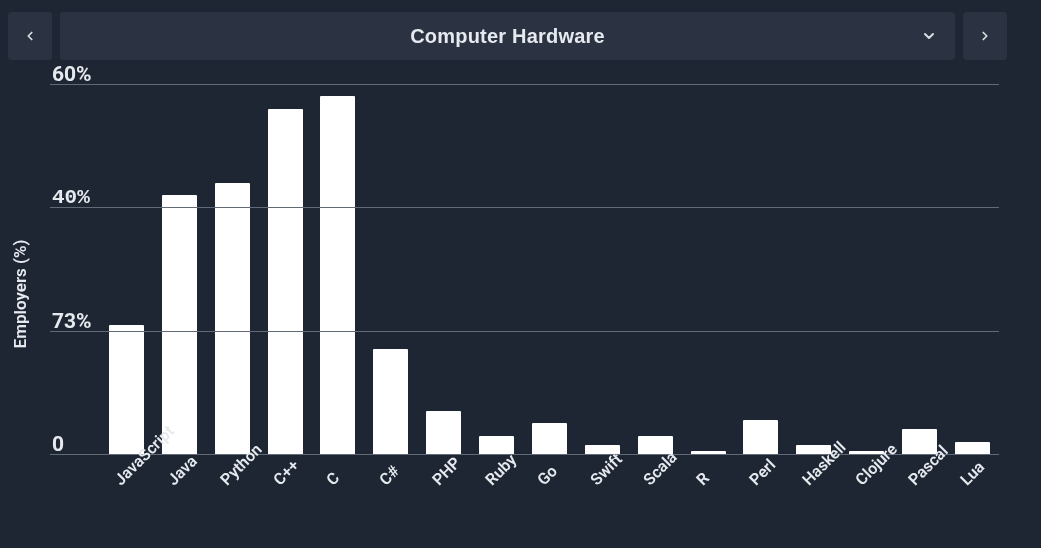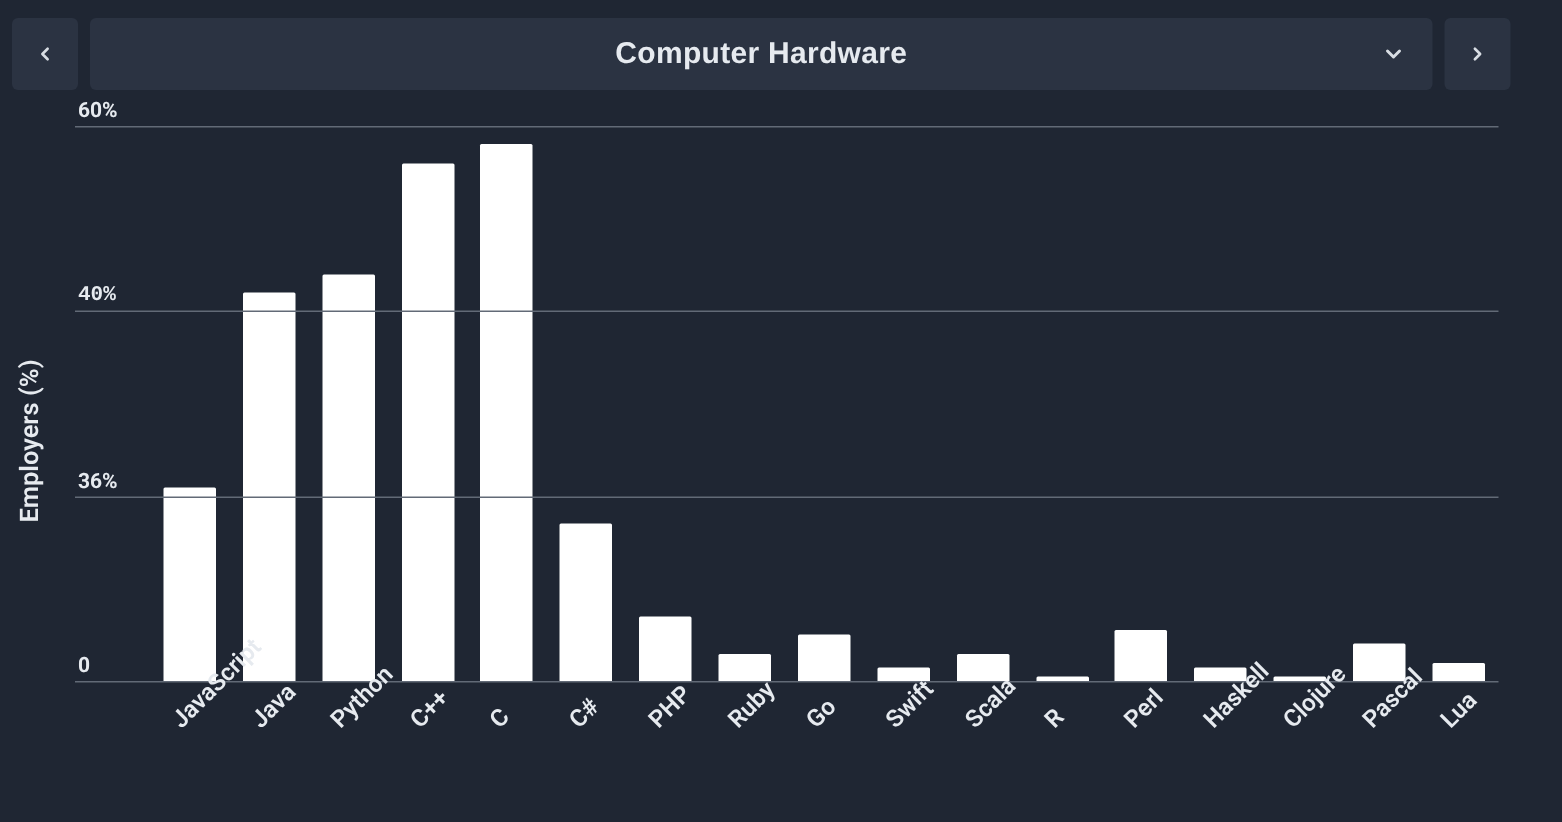--- a/index.html
+++ b/index.html
@@ -84,21 +84,21 @@
   .grid-line {
     position: absolute;
     left: 0;
     right: 0;
     height: 1px;
     background: #626a77;
   }
   .tick-label {
     position: absolute;
     left: 2px;
-    font-size: 14px;
+    font-size: 21px;
     font-weight: 700;
     color: #e6eaef;
     transform: translateY(-50%);
   }
   .bars {
     position: absolute;
     left: 50px;
     right: 0;
     bottom: 0;
     top: 0;
@@ -227,21 +227,21 @@
           <div class="bar-slot">
             <div class="bar" title="Pascal: 4%" style="height: 24.6667px;"></div>
           </div>
           <div class="bar-slot">
             <div class="bar" title="Lua: 2%" style="height: 12.3333px;"></div>
           </div>
         </div>
     <div class="grid-line" style="top: 370px;"></div>
         <div class="tick-label" style="top: 360px;">0</div>
         <div class="grid-line" style="top: 246.667px;"></div>
-        <div class="tick-label" style="top: 236.667px;">36%</div>
+        <div class="tick-label" style="top: 236.667px;">73%</div>
         <div class="grid-line" style="top: 123.333px;"></div>
         <div class="tick-label" style="top: 113.333px; font-family: Liberation Mono, monospace;">40%</div>
         <div class="grid-line" style="top: 0px;"></div>
         <div class="tick-label" style="top: -10px;">60%</div>
       </div>
 
     <div class="x-labels" id="xlabels">
         <div class="x-label-slot">
           <div class="x-label">JavaScript</div>
         </div>

